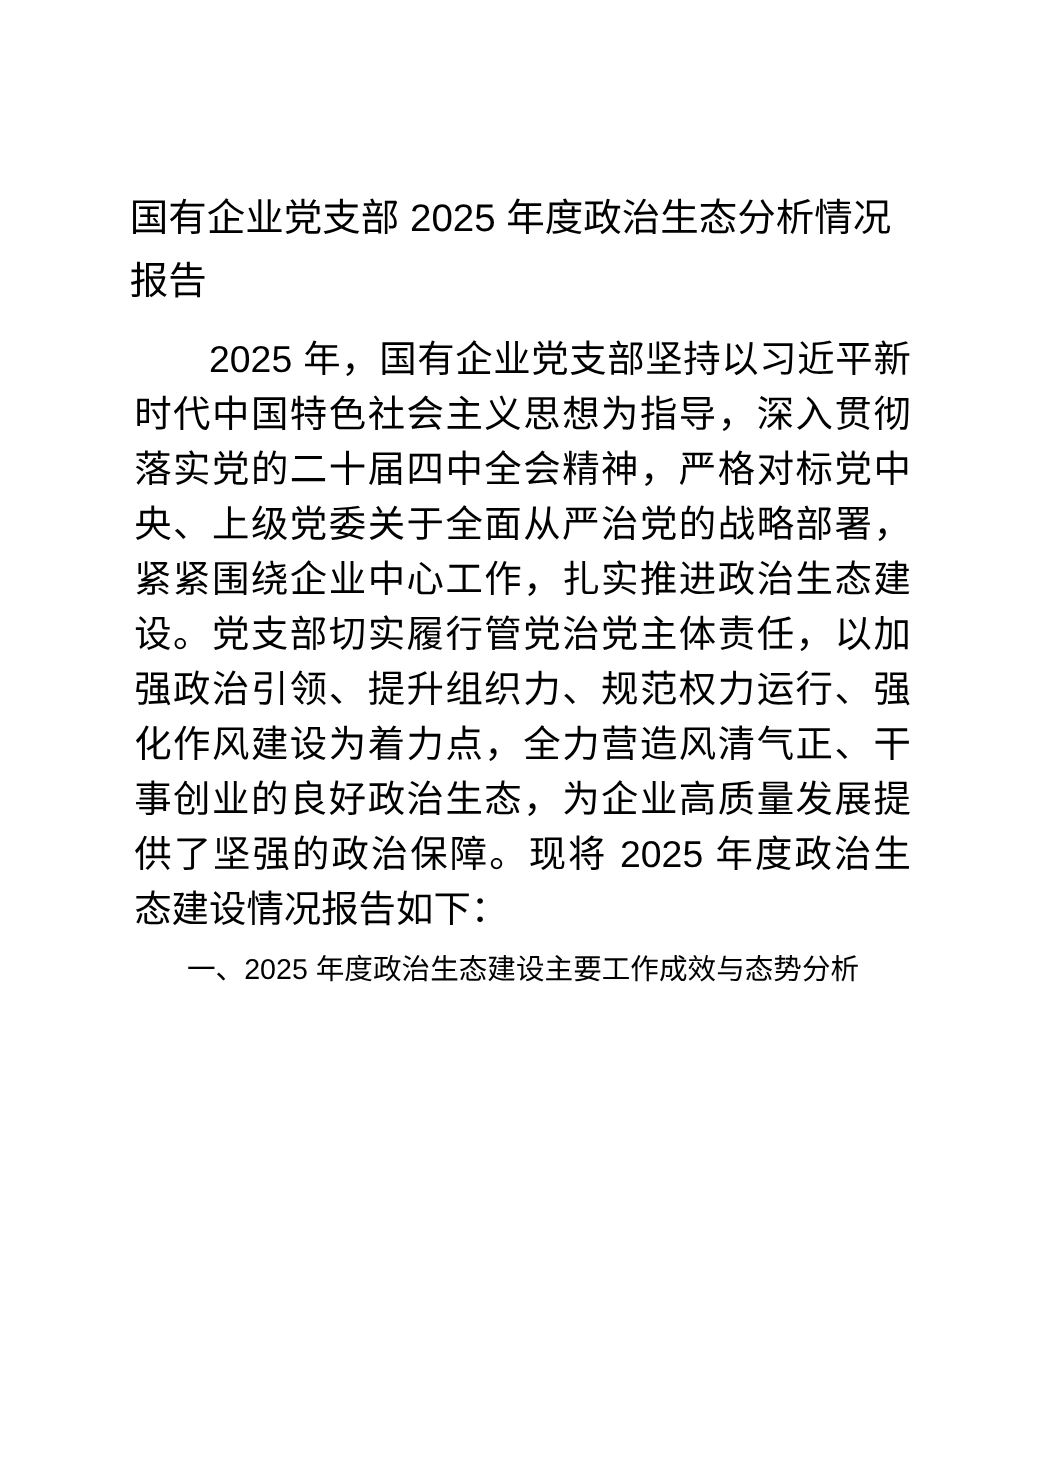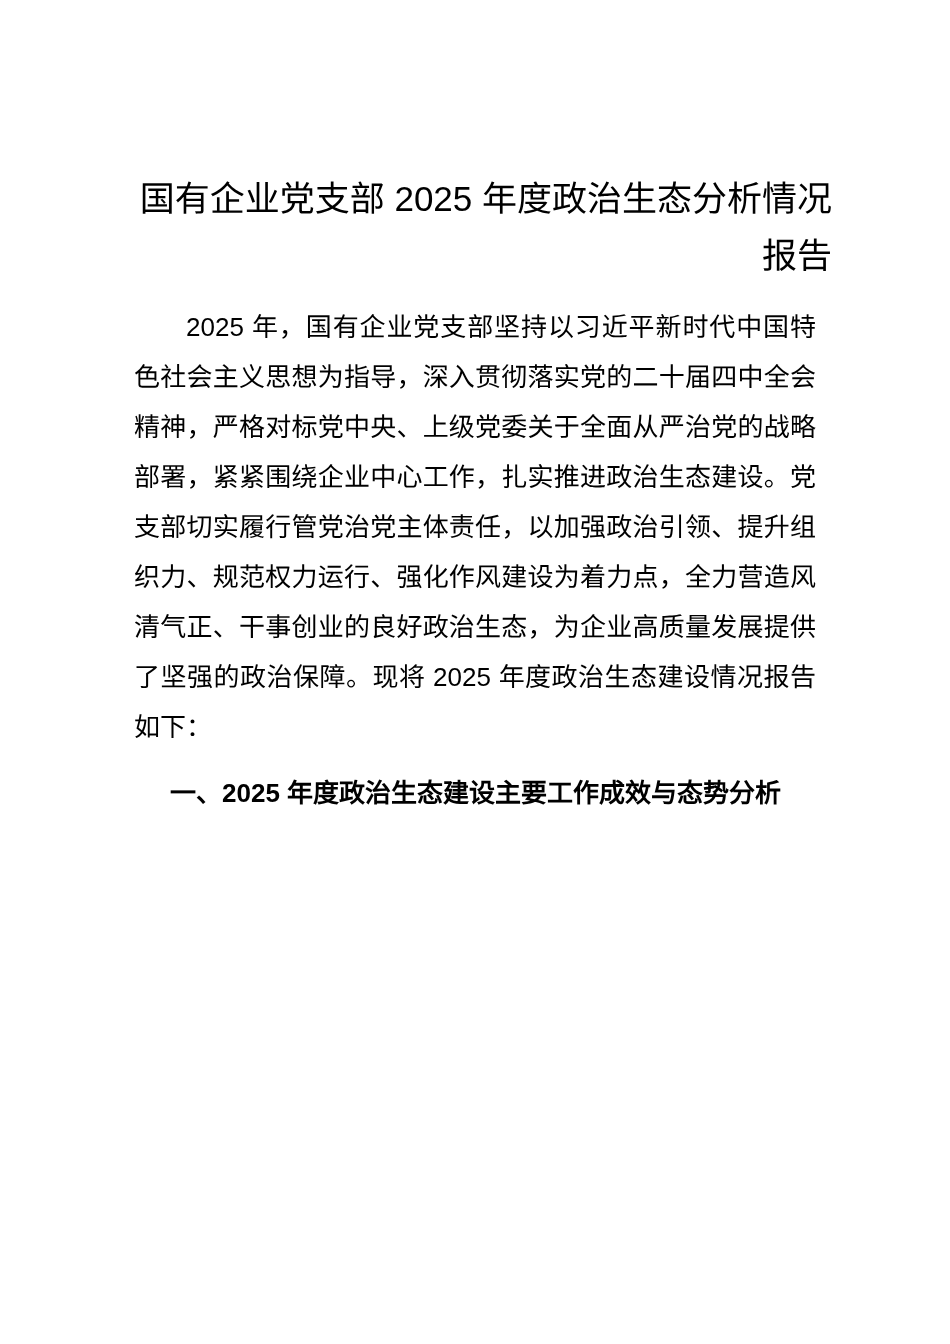--- a/index.html
+++ b/index.html
@@ -16,36 +16,36 @@
     background: #ffffff;
     color: #000000;
     font-family: "Liberation Sans", sans-serif;
     overflow: hidden;
   }
   .doc-title {
     margin: 0 0 18px 0;
     font-size: 35px;
     line-height: 57px;
     font-weight: 400;
-    text-align: right;
+    text-align: left;
     letter-spacing: 0;
   }
   .para {
-    margin: 16px;
-    font-size: 26px;
+    margin: 4px;
+    font-size: 34px;
     line-height: 50px;
     text-align: justify;
     text-indent: 2em;
     word-break: break-all;
   }
   .section-heading {
     margin: 0;
     font-size: 26px;
     line-height: 50px;
-    font-weight: 700;
+    font-weight: 400;
     text-align: left;
     text-indent: 2em;
   }
 </style>
 </head>
 <body>
 
 <div class="doc">
   <h1 class="doc-title">国有企业党支部 2025 年度政治生态分析情况报告</h1>
 

